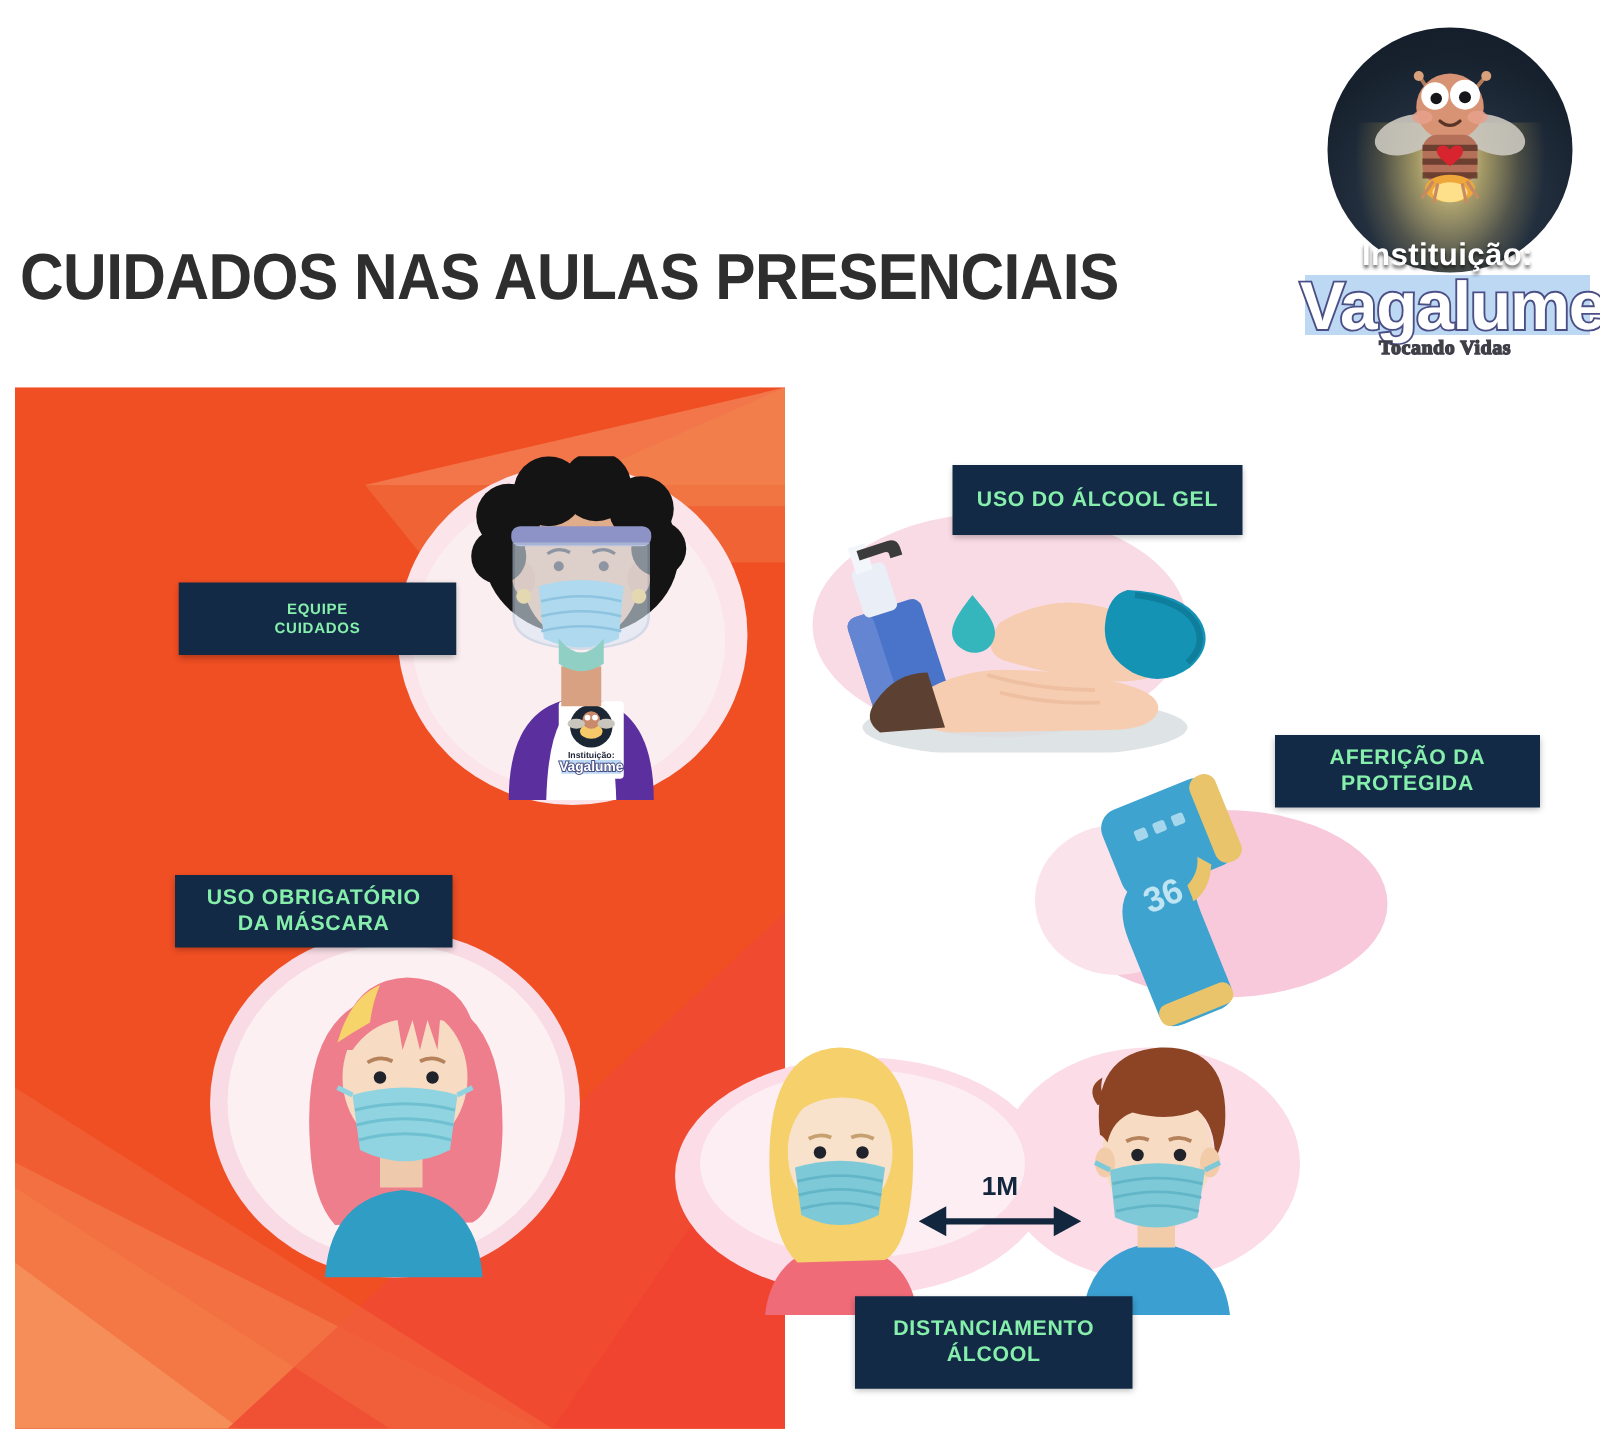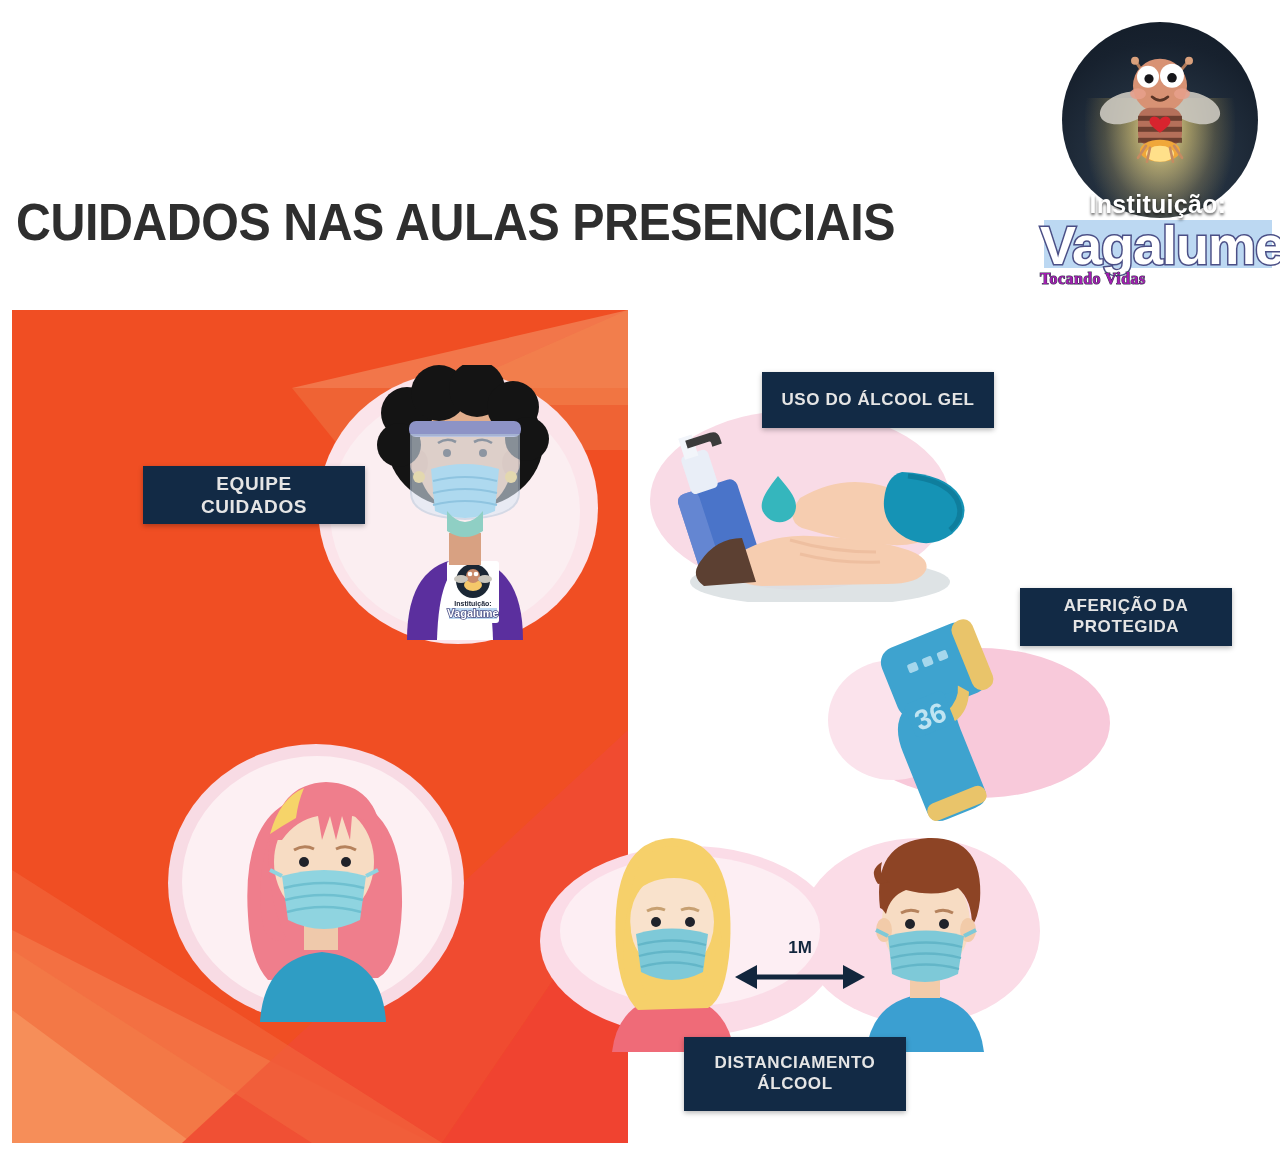--- a/index.html
+++ b/index.html
@@ -24,49 +24,49 @@
     transform:translate(-50%,-30%);
     background:radial-gradient(ellipse at 50% 20%,rgba(255,240,170,.95) 0%,rgba(255,225,120,.55) 26%,rgba(255,210,90,.18) 52%,rgba(255,200,80,0) 72%);}
   .bee{position:absolute;left:50%;top:50%;width:128px;height:130px;transform:translate(-50%,-54%);}
   .logo-inst{position:absolute;left:0;top:172px;width:236px;text-align:center;
     font-size:25px;font-weight:bold;color:#ffffff;letter-spacing:.3px;
     text-shadow:0 2px 3px rgba(0,0,0,.65);}
   .logo-band{position:absolute;left:4px;top:202px;width:228px;height:48px;background:#bcd8f2;}
   .logo-vaga{position:absolute;left:0;top:196px;width:236px;text-align:center;
     font-size:54px;font-weight:bold;color:#ffffff;letter-spacing:-1px;
     -webkit-text-stroke:3px #4b4f86;paint-order:stroke fill;}
-  .logo-tag{position:absolute;left:0;top:252px;width:232px;text-align:left;
+  .logo-tag{position:absolute;left:0;top:252px;width:232px;text-align:center;
     font-family:"Liberation Serif","DejaVu Serif",serif;
-    font-size:16px;font-weight:bold;color:#a21caf;letter-spacing:.4px;
+    font-size:16px;font-weight:bold;color:#404040;letter-spacing:.4px;
     -webkit-text-stroke:1.1px #3a3a52;paint-order:stroke fill;}
 
   
   .panel{position:absolute;left:12px;top:310px;width:616px;height:833px;
     background:#f04e23;overflow:hidden;}
   .panel svg{position:absolute;left:0;top:0;}
 
   
   .blob{position:absolute;border-radius:50%;}
 
   
-  .label{position:absolute;background:#122a45;color:#e5e5e5;
+  .label{position:absolute;background:#122a45;color:#86efac;
     display:flex;align-items:center;justify-content:center;text-align:center;
     font-weight:bold;letter-spacing:.6px;line-height:1.22;
     box-shadow:0 2px 5px rgba(0,0,0,.28);}
 
-  .lbl-equipe{left:143px;top:466px;width:222px;height:58px;font-size:19px;}
+  .lbl-equipe{left:143px;top:466px;width:222px;height:58px;font-size:12px;}
   .lbl-mask{left:140px;top:700px;width:222px;height:58px;font-size:17px;}
   .lbl-gel{left:762px;top:372px;width:232px;height:56px;font-size:17px;}
   .lbl-temp{left:978px;top:588px;width:212px;height:58px;font-size:17px;margin-left:42px;}
   .lbl-dist{left:684px;top:1037px;width:222px;height:74px;font-size:17px;}
 
   
   .dist-arrow{position:absolute;left:735px;top:938px;width:130px;height:56px;}
   .dist-arrow .m{position:absolute;left:0;top:0;width:130px;text-align:center;
-    font-size:17px;font-weight:bold;color:#12263d;}
+    font-size:21px;font-weight:bold;color:#12263d;}
 
   .ill{position:absolute;}
 </style>
 </head>
 <body>
 
 <div class="page">
 
   <div class="title">CUIDADOS NAS AULAS PRESENCIAIS</div>
 
@@ -209,20 +209,26 @@
     <path d="M82 94 q10-6 20-1" stroke="#b5825c" stroke-width="3" fill="none"></path>
     <path d="M124 93 q10-5 20 1" stroke="#b5825c" stroke-width="3" fill="none"></path>
 
     <path d="M70 120 q42-12 84 0 l-6 44 q-36 18-72 0z" fill="#8fd4e0"></path>
     <path d="M72 132 q40-10 80 0" stroke="#6fc0d0" stroke-width="2.4" fill="none"></path>
     <path d="M73 144 q39-10 78 0" stroke="#6fc0d0" stroke-width="2.4" fill="none"></path>
     <path d="M75 156 q37-10 74 0" stroke="#6fc0d0" stroke-width="2.4" fill="none"></path>
     <path d="M70 120 l-12-6 M154 120 l12-6" stroke="#8fd4e0" stroke-width="4" fill="none"></path>
   </svg>
 
+  <div class="label lbl-mask">
+    <div>
+      <div>USO OBRIGATÓRIO</div>
+      <div>DA MÁSCARA</div>
+    </div>
+  </div>
 
   <div class="blob" style="left:650px;top:410px;width:300px;height:180px;background:#f9dbe6;"></div>
 
   <svg class="ill" style="left:640px;top:412px;" width="330" height="190" viewBox="0 0 330 190">
     <ellipse cx="180" cy="170" rx="130" ry="24" fill="#d8dee0" opacity=".85"></ellipse>
 
     <g transform="rotate(-18 80 110)">
       <rect x="46" y="72" width="62" height="86" rx="8" fill="#4a74c9"></rect>
       <rect x="46" y="72" width="22" height="86" rx="8" fill="#6f8ed6" opacity=".7"></rect>
       <rect x="62" y="36" width="28" height="40" rx="5" fill="#e9eef7"></rect>

